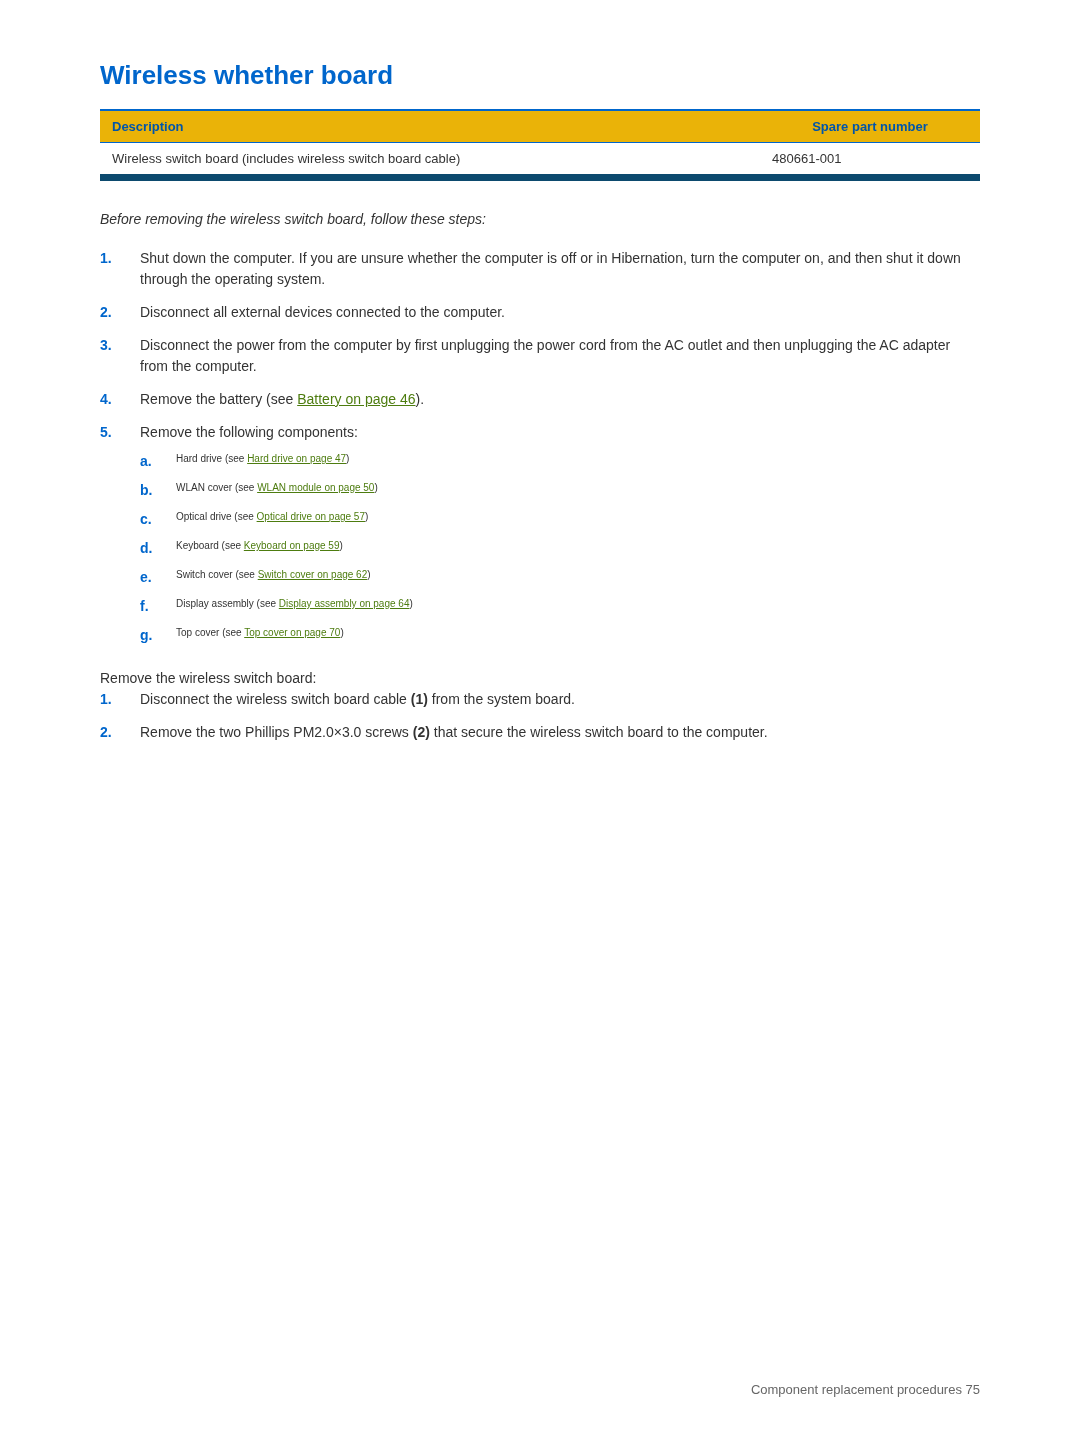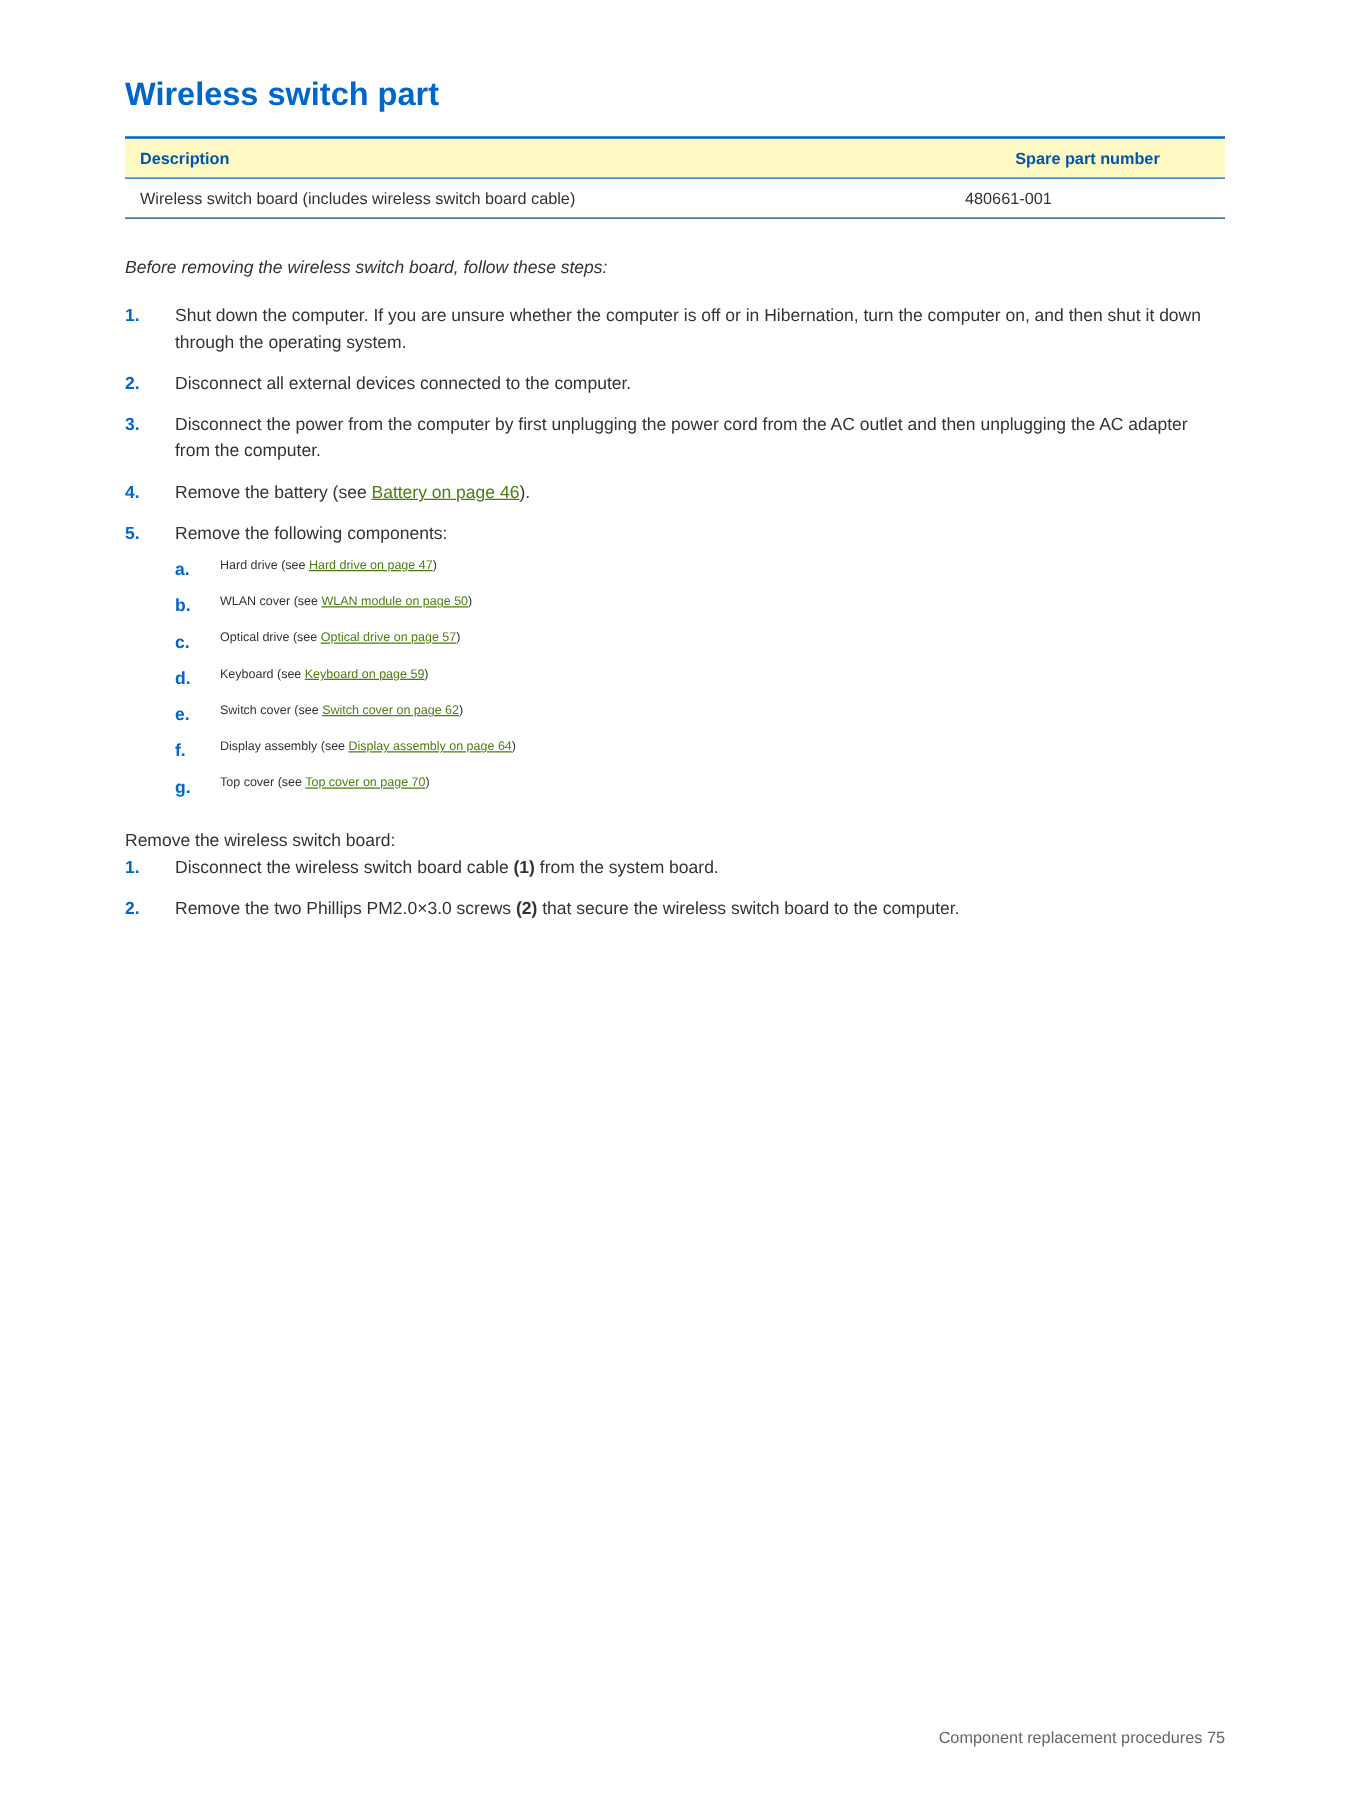--- a/index.html
+++ b/index.html
@@ -31,40 +31,40 @@
     }
 
     
     .parts-table {
       width: 100%;
       border-collapse: collapse;
       margin-bottom: 28px;
     }
 
     .parts-table thead tr {
-      background-color: #fef9c3;
+      background-color: #eab308;
       border-top: 2px solid #0066cc;
       border-bottom: 1px solid #0066cc;
     }
 
     .parts-table thead th {
       padding: 8px 12px;
       text-align: left;
       font-weight: bold;
       color: #0055aa;
       font-size: 13px;
     }
 
     .parts-table thead th.right {
       text-align: center;
       width: 220px;
     }
 
     .parts-table tbody tr {
-      border-bottom: 1px solid #0c4a6e;
+      border-bottom: 7px solid #0c4a6e;
     }
 
     .parts-table tbody td {
       padding: 8px 12px;
       font-size: 13px;
       color: #333333;
     }
 
     .intro-text {
       margin-bottom: 18px;
@@ -143,21 +143,21 @@
       right: 100px;
       font-size: 13px;
       color: #666666;
     }
   </style>
 </head>
 <body>
 
 <div class="page-container">
 
-  <h1 class="page-title">Wireless switch part</h1>
+  <h1 class="page-title">Wireless whether board</h1>
 
   <table class="parts-table">
     <thead>
       <tr>
         <th>Description</th>
         <th class="right">Spare part number</th>
       </tr>
     </thead>
     <tbody>
       <tr>

